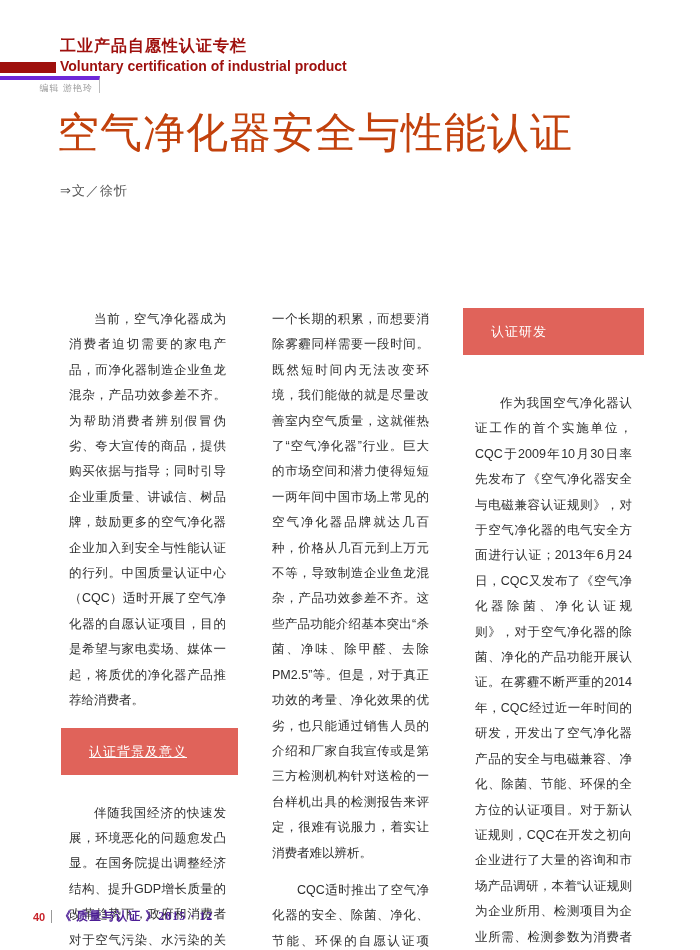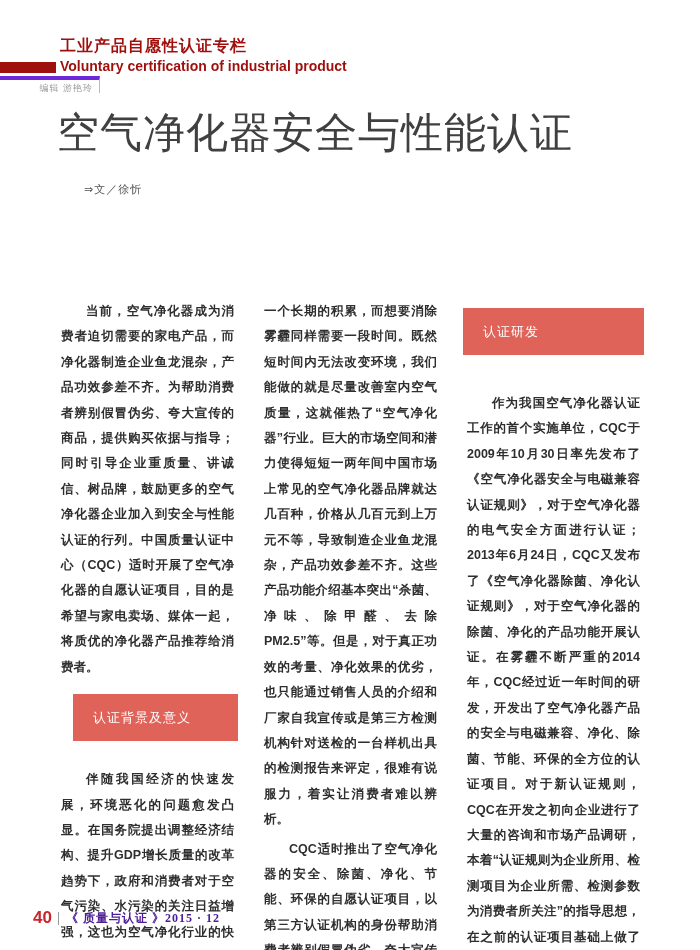--- a/index.html
+++ b/index.html
@@ -39,66 +39,65 @@
     border-right:1px solid #bbb;
     text-align:right;
     padding:2px 6px 0 0;
     box-sizing:border-box;
     font-size:9px;color:#9a9a9a;letter-spacing:1px;
   }
   
   .article-title{
     position:absolute;left:57px;top:104px;
     font-size:42px;line-height:58px;
-    color:#404040;
+    color:#c2410c;
     letter-spacing:1px;
     font-weight:500;
     white-space:nowrap;
     text-align:right;
   }
   .byline{
     position:absolute;left:60px;top:182px;
-    font-size:11px;color:#555;letter-spacing:1px;margin-left:24px;
+    font-size:13px;color:#555;letter-spacing:1px;
   }
   
   .columns{
     position:absolute;left:57px;top:295px;
     width:588px;height:615px;
     display:flex;gap:22px;
   }
   .col{
     width:181px;flex:0 0 181px;
   }
   .para{
-    margin:4px;
+    margin:12px;
     font-size:12.5px;line-height:25.4px;
     color:#2e2e2e;
     text-align:justify;
     text-justify:inter-ideograph;
-    font-weight:bold;
   }
   .para.indent{text-indent:2em;}
   .section-box{
     background:#e0635a;
     color:#ffffff;
     font-size:13px;
     letter-spacing:1px;
     height:47px;line-height:47px;
-    padding-left:20px;
+    padding-left:28px;
     box-sizing:border-box;
   }
-  .box-col1{margin:14px 0 26px 16px;}
+  .box-col1{margin:14px 0 26px 4px;text-decoration:underline;}
   .box-col3{margin:13px 0 36px 0;}
   
   .footer{
     position:absolute;left:33px;top:908px;
     display:flex;align-items:center;
   }
   .page-num{
-    font-size:17px;font-weight:bold;color:#c8252c;
+    font-size:11px;font-weight:bold;color:#c8252c;
   }
   .footer-divider{
     width:1px;height:13px;background:#999;
     margin:0 7px 0 6px;
   }
   .journal-name{
     font-family:"Liberation Serif","DejaVu Serif",serif;
     font-size:12px;font-weight:bold;color:#4c1d95;
     letter-spacing:1px;
   }

